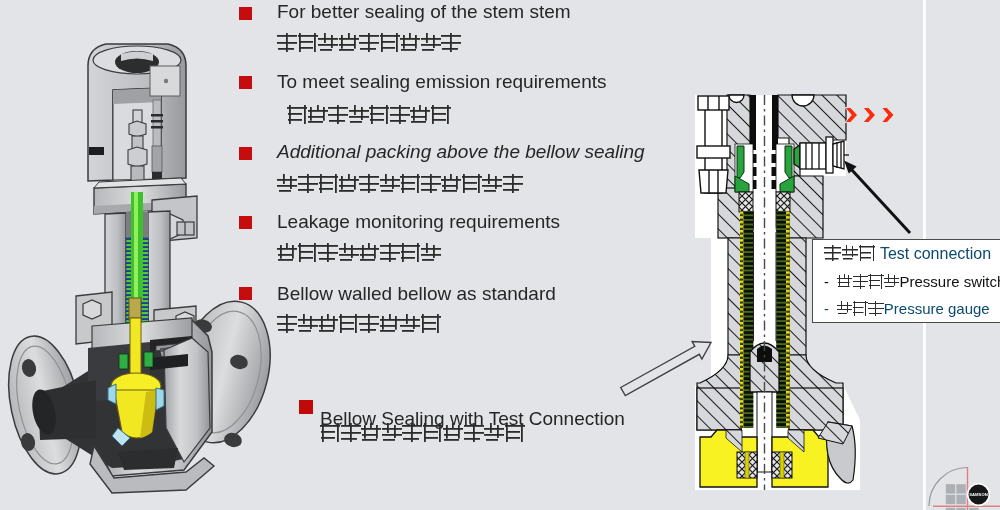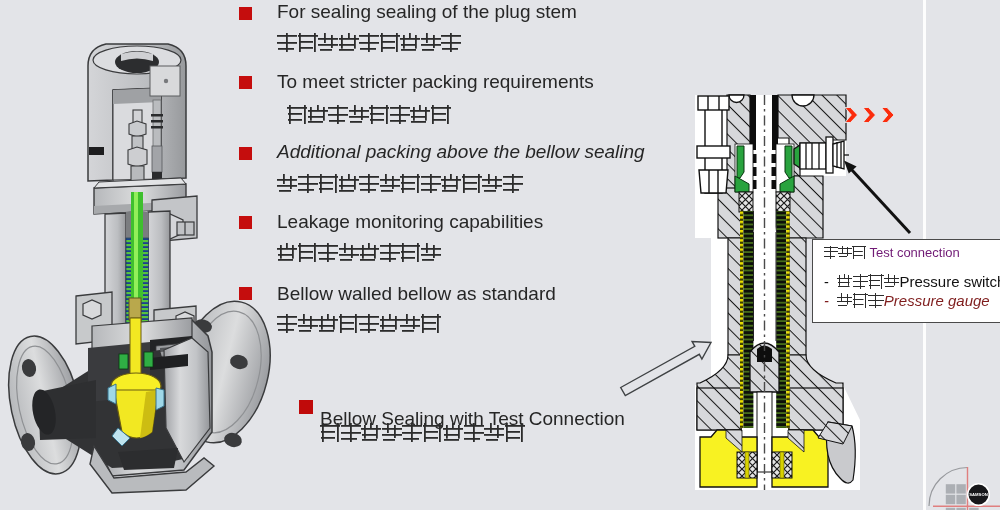--- a/index.html
+++ b/index.html
@@ -34,63 +34,63 @@
     linear-gradient(#2c2c2c,#2c2c2c) 82% 28%/9% 72% no-repeat,
     linear-gradient(#2c2c2c,#2c2c2c) 12% 60%/77% 9.5% no-repeat,
     linear-gradient(#2c2c2c,#2c2c2c) 12% 93%/77% 9.5% no-repeat;}
 </style>
 </head>
 <body>
 
 <div class="abs" style="left:923px;top:0;width:3px;height:510px;background:#fdfdfd;"></div>
 
 <div class="sq" style="left:239px;top:7px;"></div>
-<div class="abs en" style="left:277px;top:1px;">For sealing sealing of the plug stem</div>
+<div class="abs en" style="left:277px;top:1px;">For better sealing of the stem stem</div>
 <div class="abs" style="left:277px;top:33px;font-size:19px;color:#2c2c2c;">
   <span class="hz a"></span><span class="hz b"></span><span class="hz c"></span><span class="hz d"></span><span class="hz a"></span><span class="hz b"></span><span class="hz d"></span><span class="hz c"></span><span class="hz a"></span>
 </div>
 
 <div class="sq" style="left:239px;top:76px;"></div>
-<div class="abs en" style="left:277px;top:71px;">To meet stricter packing requirements</div>
+<div class="abs en" style="left:277px;top:71px;">To meet sealing emission requirements</div>
 <div class="abs" style="left:287px;top:105px;font-size:19px;">
   <span class="hz b"></span><span class="hz d"></span><span class="hz a"></span><span class="hz c"></span><span class="hz b"></span><span class="hz a"></span><span class="hz d"></span><span class="hz b"></span>
 </div>
 
 <div class="sq" style="left:239px;top:147px;"></div>
 <div class="abs en" style="left:277px;top:141px;font-style:italic;">Additional packing above the bellow sealing</div>
 <div class="abs" style="left:277px;top:174px;font-size:19px;">
   <span class="hz c"></span><span class="hz a"></span><span class="hz b"></span><span class="hz d"></span><span class="hz a"></span><span class="hz c"></span><span class="hz b"></span><span class="hz a"></span><span class="hz d"></span><span class="hz b"></span><span class="hz c"></span><span class="hz a"></span>
 </div>
 
 <div class="sq" style="left:239px;top:216px;"></div>
-<div class="abs en" style="left:277px;top:211px;">Leakage monitoring capabilities</div>
+<div class="abs en" style="left:277px;top:211px;">Leakage monitoring requirements</div>
 <div class="abs" style="left:277px;top:243px;font-size:19px;">
   <span class="hz d"></span><span class="hz b"></span><span class="hz a"></span><span class="hz c"></span><span class="hz d"></span><span class="hz a"></span><span class="hz b"></span><span class="hz c"></span>
 </div>
 
 <div class="sq" style="left:239px;top:287px;"></div>
 <div class="abs en" style="left:277px;top:282.5px;">Bellow walled bellow as standard</div>
 <div class="abs" style="left:277px;top:314px;font-size:19px;">
   <span class="hz a"></span><span class="hz c"></span><span class="hz d"></span><span class="hz b"></span><span class="hz a"></span><span class="hz d"></span><span class="hz c"></span><span class="hz b"></span>
 </div>
 
 <div class="sq" style="left:299px;top:400px;width:14px;height:14px;background:#c00a0a;"></div>
 <div class="abs en" style="left:320px;top:408px;">Bellow Sealing with Test Connection</div>
 <div class="abs" style="left:320px;top:423px;font-size:19px;">
   <span class="hz b"></span><span class="hz a"></span><span class="hz d"></span><span class="hz c"></span><span class="hz a"></span><span class="hz b"></span><span class="hz d"></span><span class="hz a"></span><span class="hz c"></span><span class="hz b"></span>
 </div>
 
 <div class="abs" style="left:812px;top:239px;width:196px;height:82px;background:#fff;border:1px solid #4a4a4a;z-index:30;"></div>
-<div class="abs" style="left:824px;top:245px;z-index:31;font-size:13px;color:#701a75;white-space:nowrap;">
+<div class="abs" style="left:824px;top:245px;z-index:31;font-size:16px;color:#0c4a6e;white-space:nowrap;">
   <span class="hz a"></span><span class="hz c"></span><span class="hz b"></span> Test connection
 </div>
 <div class="abs" style="left:824px;top:273px;z-index:31;font-size:14.5px;color:#111;white-space:nowrap;">
   -&nbsp; <span class="hz d"></span><span class="hz a"></span><span class="hz b"></span><span class="hz c"></span><span style="font-size:15px;">Pressure switch</span>
 </div>
-<div class="abs" style="left:824px;top:292px;z-index:31;font-size:14.5px;color:#7f1d1d;white-space:nowrap;font-style:italic;">
+<div class="abs" style="left:824px;top:300px;z-index:31;font-size:14.5px;color:#0c4a6e;white-space:nowrap;">
   -&nbsp; <span class="hz c"></span><span class="hz b"></span><span class="hz a"></span><span style="font-size:15px;">Pressure gauge</span>
 </div>
 
 <svg class="abs" style="left:600px;top:85px;z-index:5;" width="400" height="425" viewBox="600 85 400 425">
   <defs>
     <pattern id="hat" width="10.5" height="10.5" patternUnits="userSpaceOnUse" patternTransform="rotate(45)">
       <rect width="10.5" height="10.5" fill="#d7d8db"></rect>
       <line x1="0" y1="0" x2="10.5" y2="0" stroke="#161616" stroke-width="2"></line>
     </pattern>
     <pattern id="xhat" width="7" height="7" patternUnits="userSpaceOnUse">

